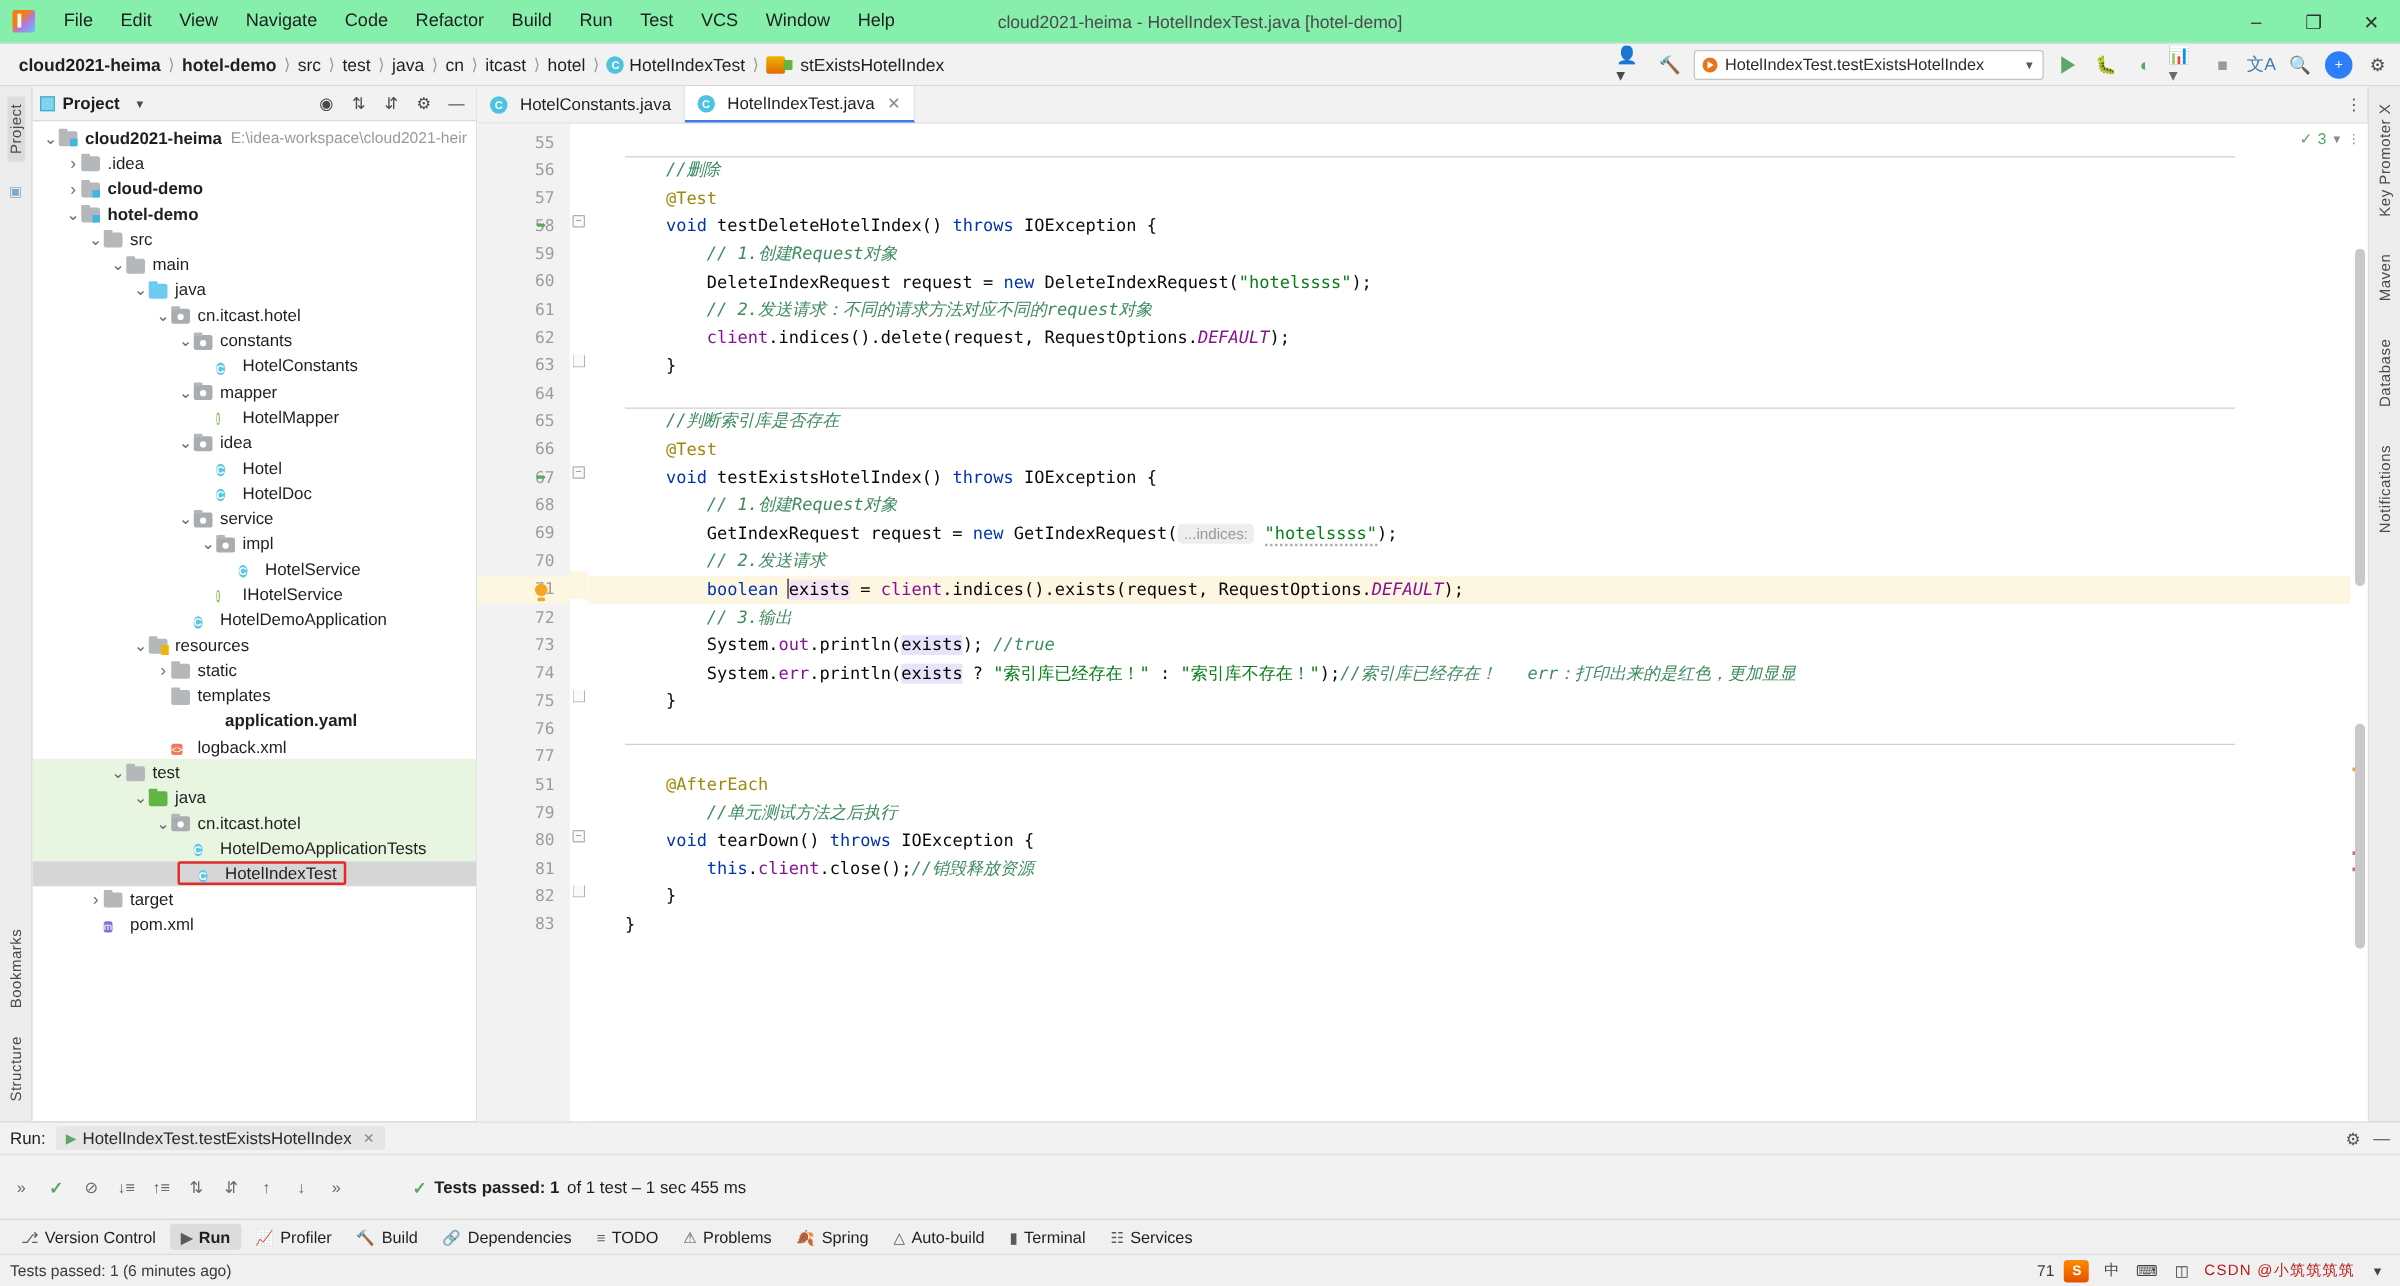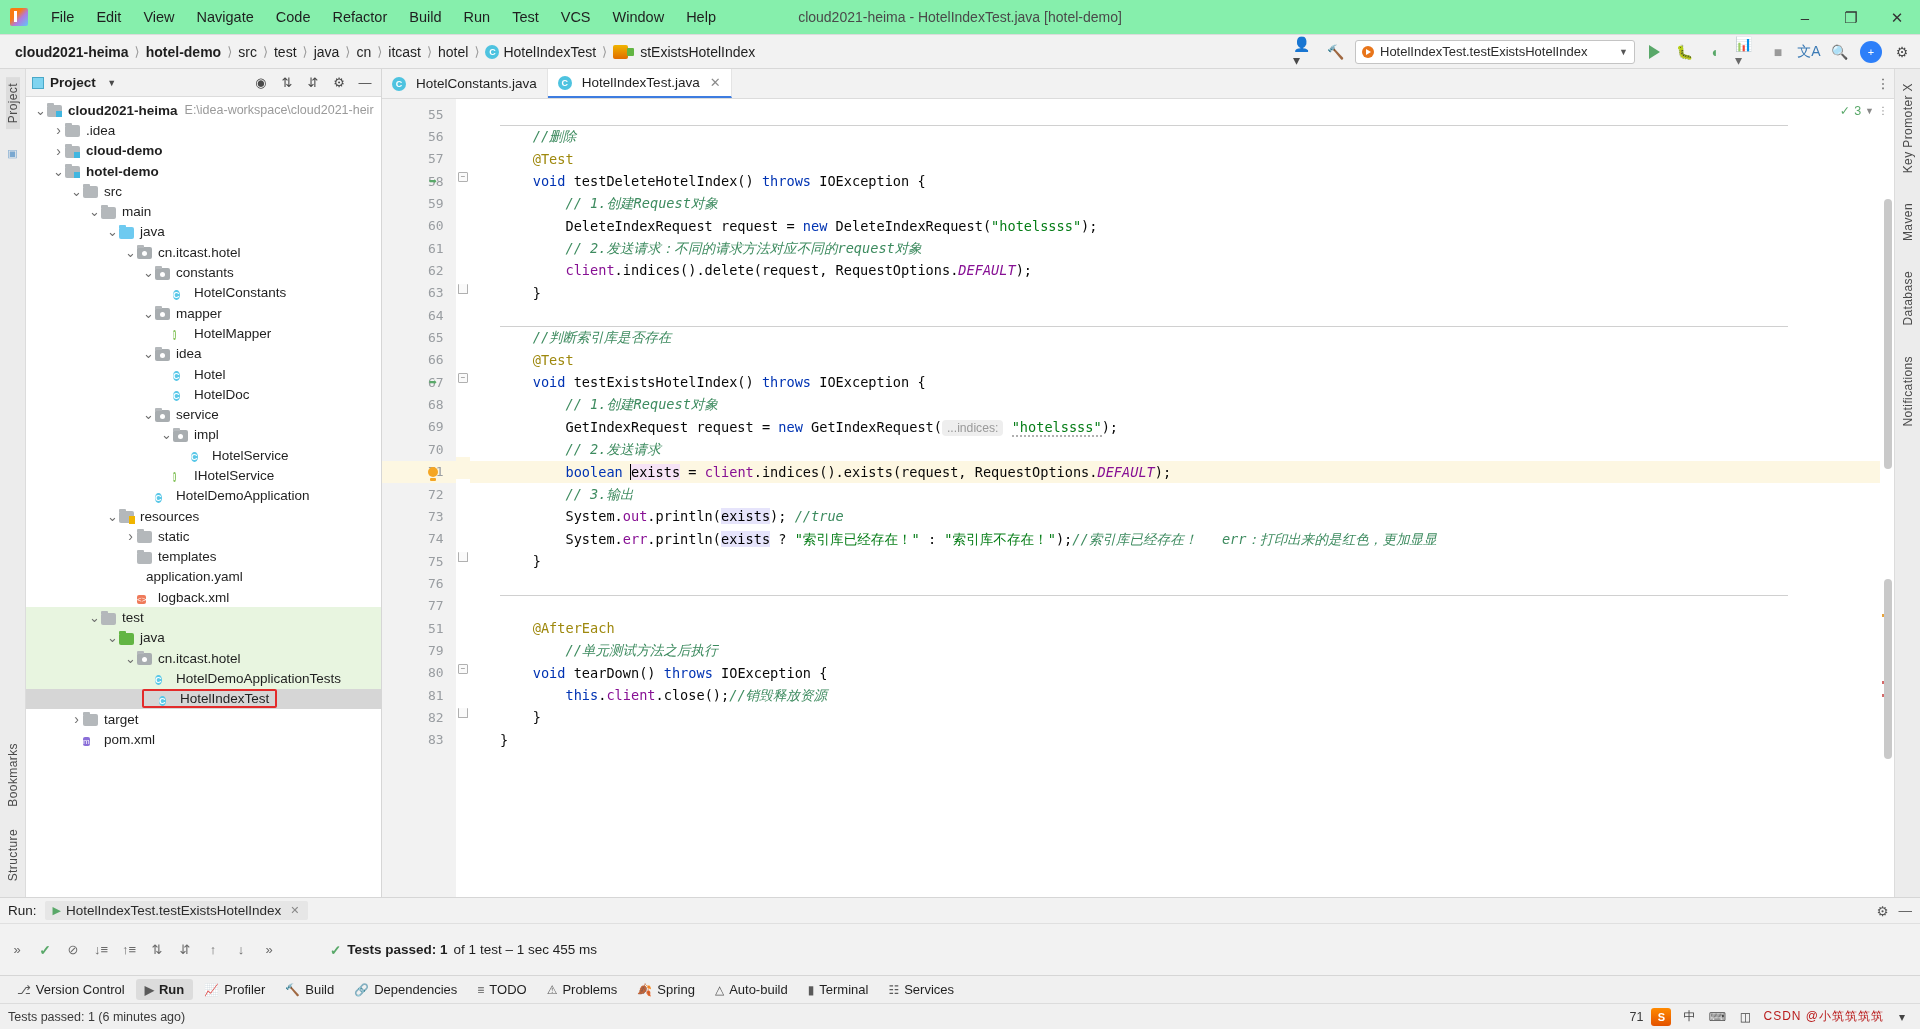--- a/index.html
+++ b/index.html
@@ -483,21 +483,21 @@
           </div>
           <div class="node" style="padding-left: 98px;">
             <div style="display: flex; align-items: center; min-width: 0px;">
               <span class="arrow" style="font-size:14px;"></span>
               <span class="ic">
                 <span class="folder" style="position:absolute;inset:2px 1px 0 0;"></span>
               </span>
               <span class="lbl">templates</span>
             </div>
           </div>
-          <div class="node" style="padding-left: 86px;">
+          <div class="node" style="padding-left: 120px; font-weight: bold;">
             <div style="display: flex; align-items: center; min-width: 0px;">
               <span class="arrow" style="font-size:14px;"></span>
               <span class="ic"><span class="spring"></span></span>
               <span class="lbl">application.yaml</span>
             </div>
           </div>
           <div class="node" style="padding-left: 98px;">
             <div style="display: flex; align-items: center; min-width: 0px;">
               <span class="arrow" style="font-size:14px;"></span>
               <span class="ic"><span class="xmlf">&lt;&gt;</span></span>

